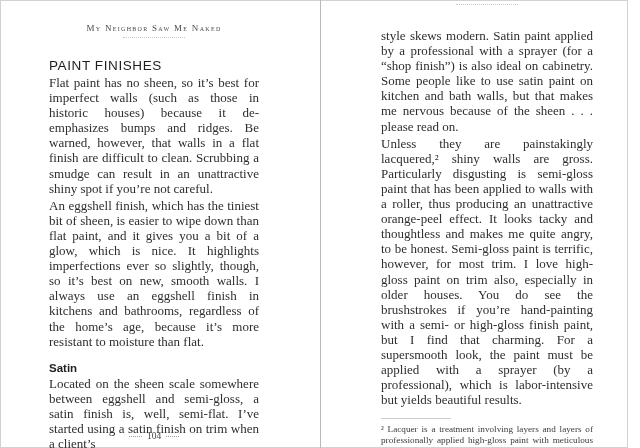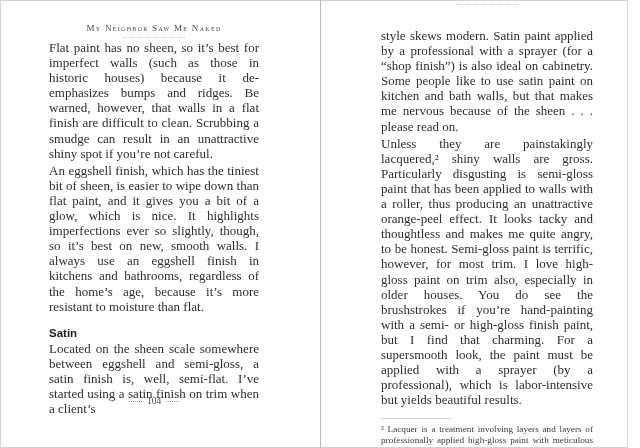--- a/index.html
+++ b/index.html
@@ -61,20 +61,21 @@
 <body>
 
 <div class="spread">
 
   <div class="spine"></div>
 
   <div class="page-col col-left">
     <div class="running-head">My Neighbor Saw Me Naked</div>
     <div class="head-ornament"></div>
 
+    <div class="section-title">PAINT FINISHES</div>
 
     <div class="body-text">Flat paint has no sheen, so it’s best for imperfect walls (such as those in historic houses) because it de-emphasizes bumps and ridges. Be warned, however, that walls in a flat finish are difficult to clean. Scrubbing a smudge can result in an unattractive shiny spot if you’re not careful.</div>
 
     <div class="body-text">An eggshell finish, which has the tiniest bit of sheen, is easier to wipe down than flat paint, and it gives you a bit of a glow, which is nice. It highlights imperfections ever so slightly, though, so it’s best on new, smooth walls. I always use an eggshell finish in kitchens and bathrooms, regardless of the home’s age, because it’s more resistant to moisture than flat.</div>
 
     <div class="sub-heading">Satin</div>
     <div class="body-text">Located on the sheen scale somewhere between eggshell and semi-gloss, a satin finish is, well, semi-flat. I’ve started using a satin finish on trim when a client’s</div>
 
     <div class="folio">
       <span class="folio-dash"></span>

